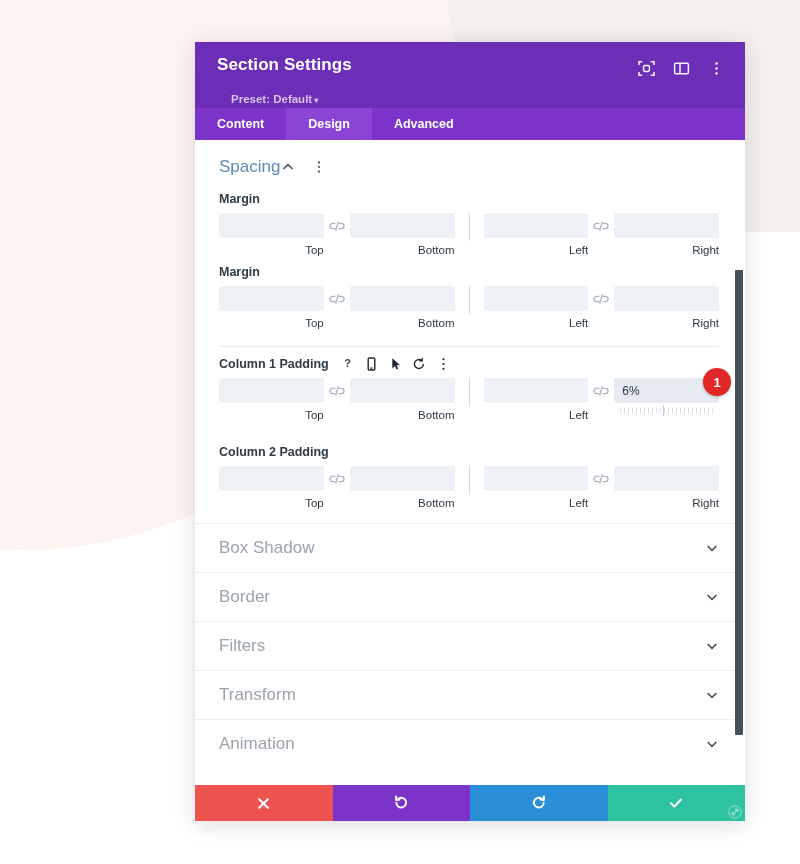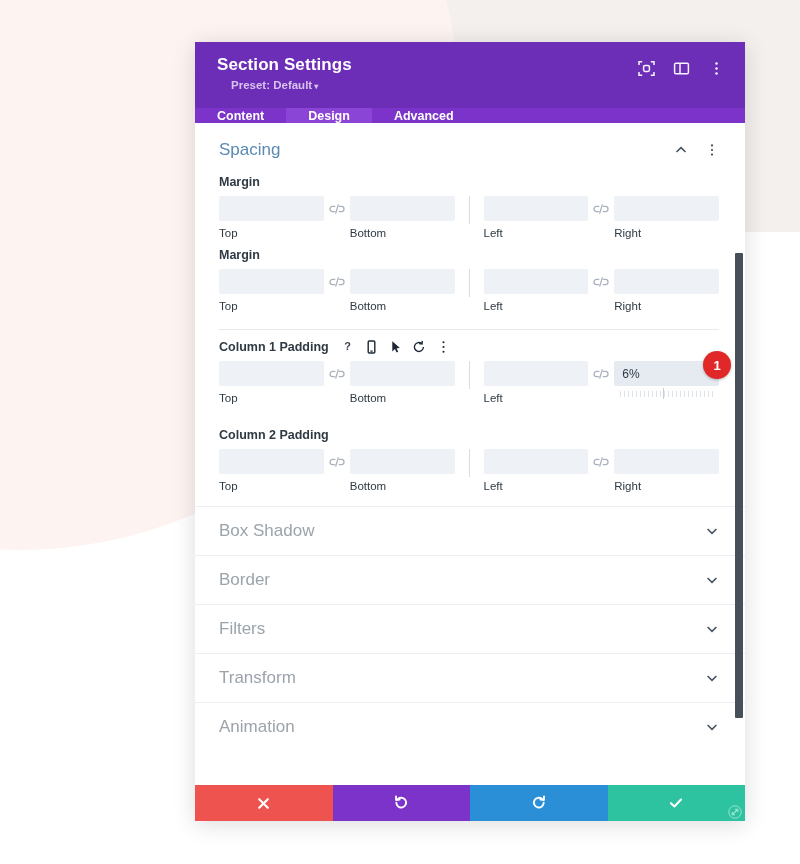--- a/index.html
+++ b/index.html
@@ -60,21 +60,21 @@
   
   .modal-header {
     background: #6c2eb7;
     padding: 13px 20px 11px 22px;
     display: flex;
     align-items: flex-start;
     justify-content: space-between;
     flex: 0 0 auto;
     height: 66px;
   }
-  .header-titles { display: flex; flex-direction: column; gap: 4px; }
+  .header-titles { display: flex; flex-direction: column; gap: 18px; }
   .modal-title {
     color: #ffffff;
     font-size: 17px;
     font-weight: bold;
     letter-spacing: 0.1px;
   }
   .modal-preset {
     color: #d9c3ee;
     font-size: 11.5px;
     font-weight: bold;
@@ -92,21 +92,21 @@
     width: 18px; height: 18px;
     display: flex; align-items: center; justify-content: center;
     cursor: pointer;
     opacity: 0.95;
   }
 
   
   .tabbar {
     background: #7b33c9;
     display: flex;
-    height: 15px;
+    height: 32px;
     flex: 0 0 auto;
   }
   .tab {
     color: #ffffff;
     font-size: 12.5px;
     font-weight: bold;
     padding: 0 22px;
     display: flex;
     align-items: center;
     cursor: pointer;
@@ -122,21 +122,20 @@
     background: #ffffff;
   }
   .body-inner {
     padding: 0 0 0 0;
   }
 
   
   .panel-head {
     display: flex;
     align-items: center;
-    justify-content: space-between;
     padding: 17px 26px 6px 24px;
   }
   .panel-title {
     color: #5b8ab5;
     font-size: 17px;
     font-weight: normal;
   }
   .panel-head-icons { display: flex; align-items: center; gap: 16px; }
 
   .field-group { padding: 9px 26px 0 24px; }
@@ -183,21 +182,21 @@
     font-family: "Liberation Sans", sans-serif;
     font-size: 12px;
     color: #2e3a44;
     padding: 0 8px;
     outline: none;
   }
   .fld-input.focused {
     background: #e6eaf1;
   }
   .fld-cap {
-    text-align: left;
+    text-align: right;
     font-size: 11.5px;
     color: #2e3a44;
     margin-top: 6px;
   }
   .link-ic {
     flex: 0 0 auto;
     width: 26px;
     height: 25px;
     display: flex;
     align-items: center;

